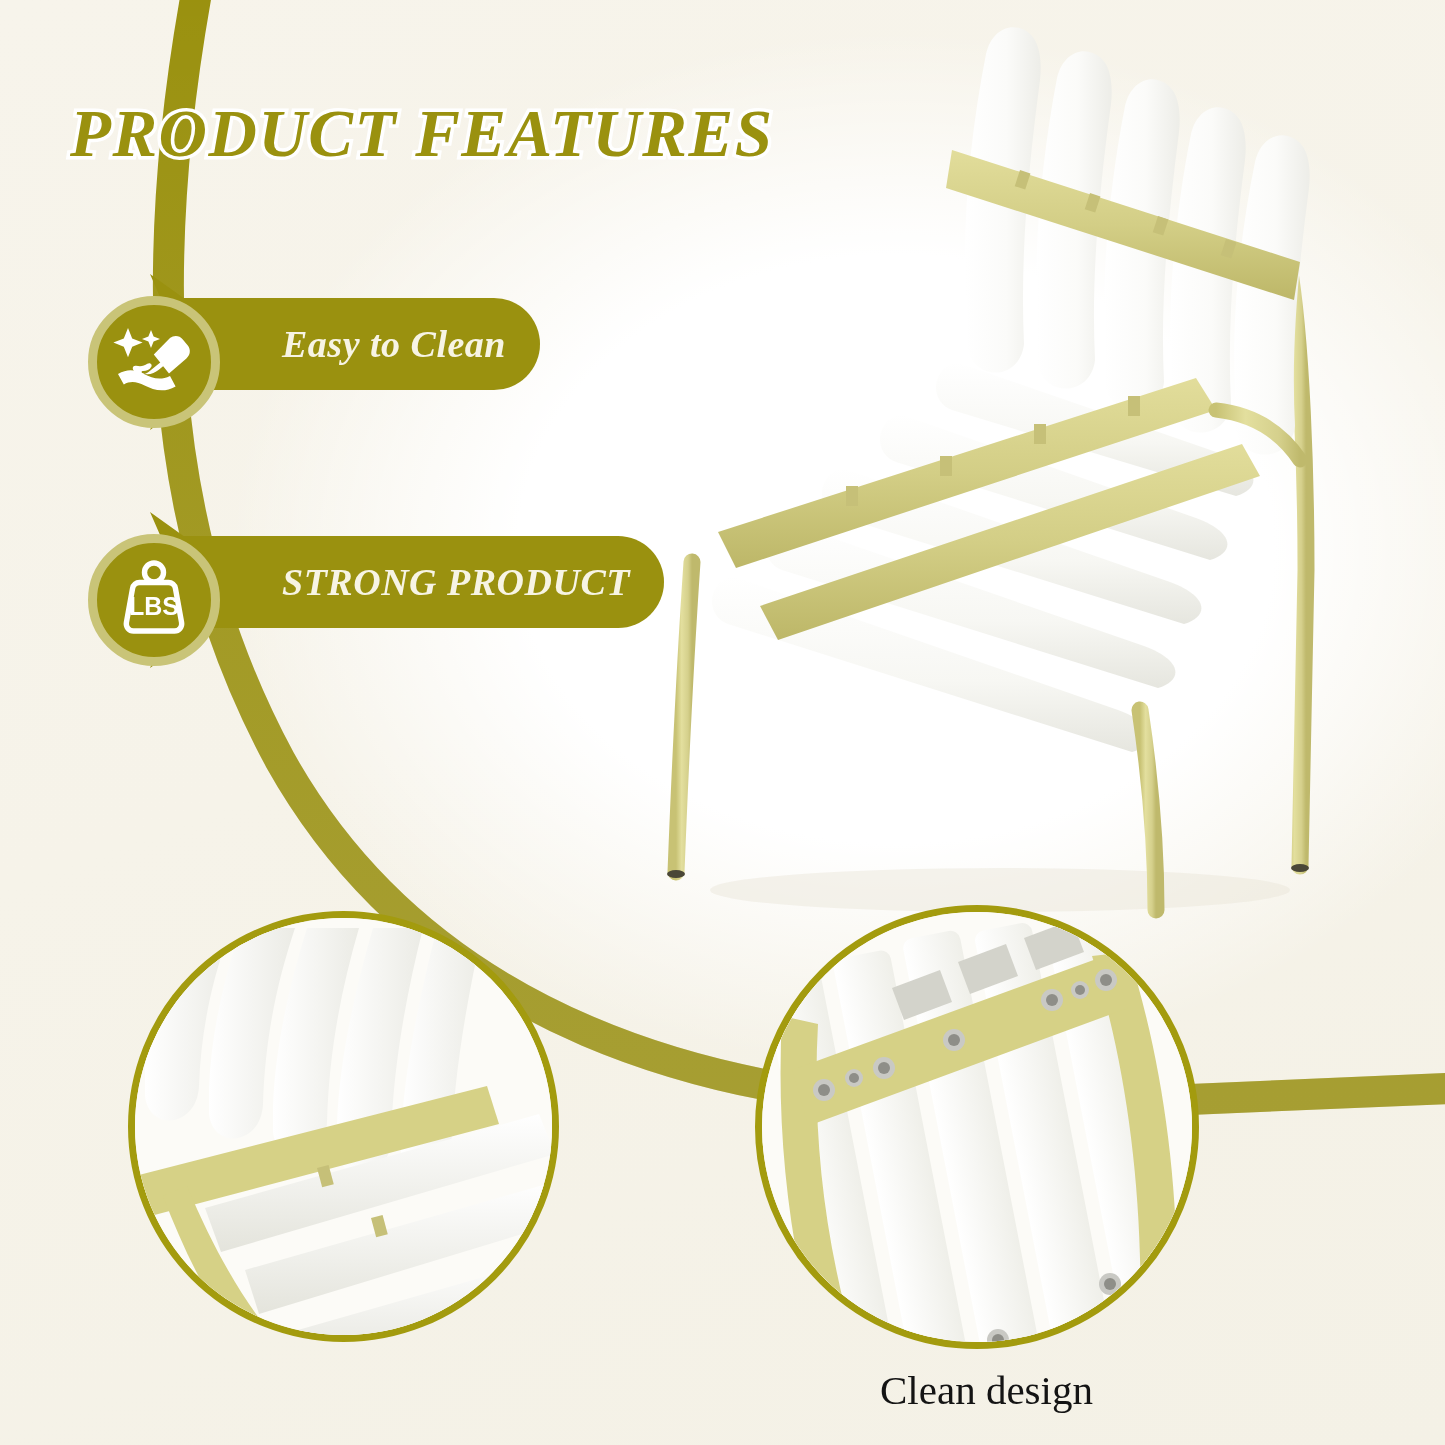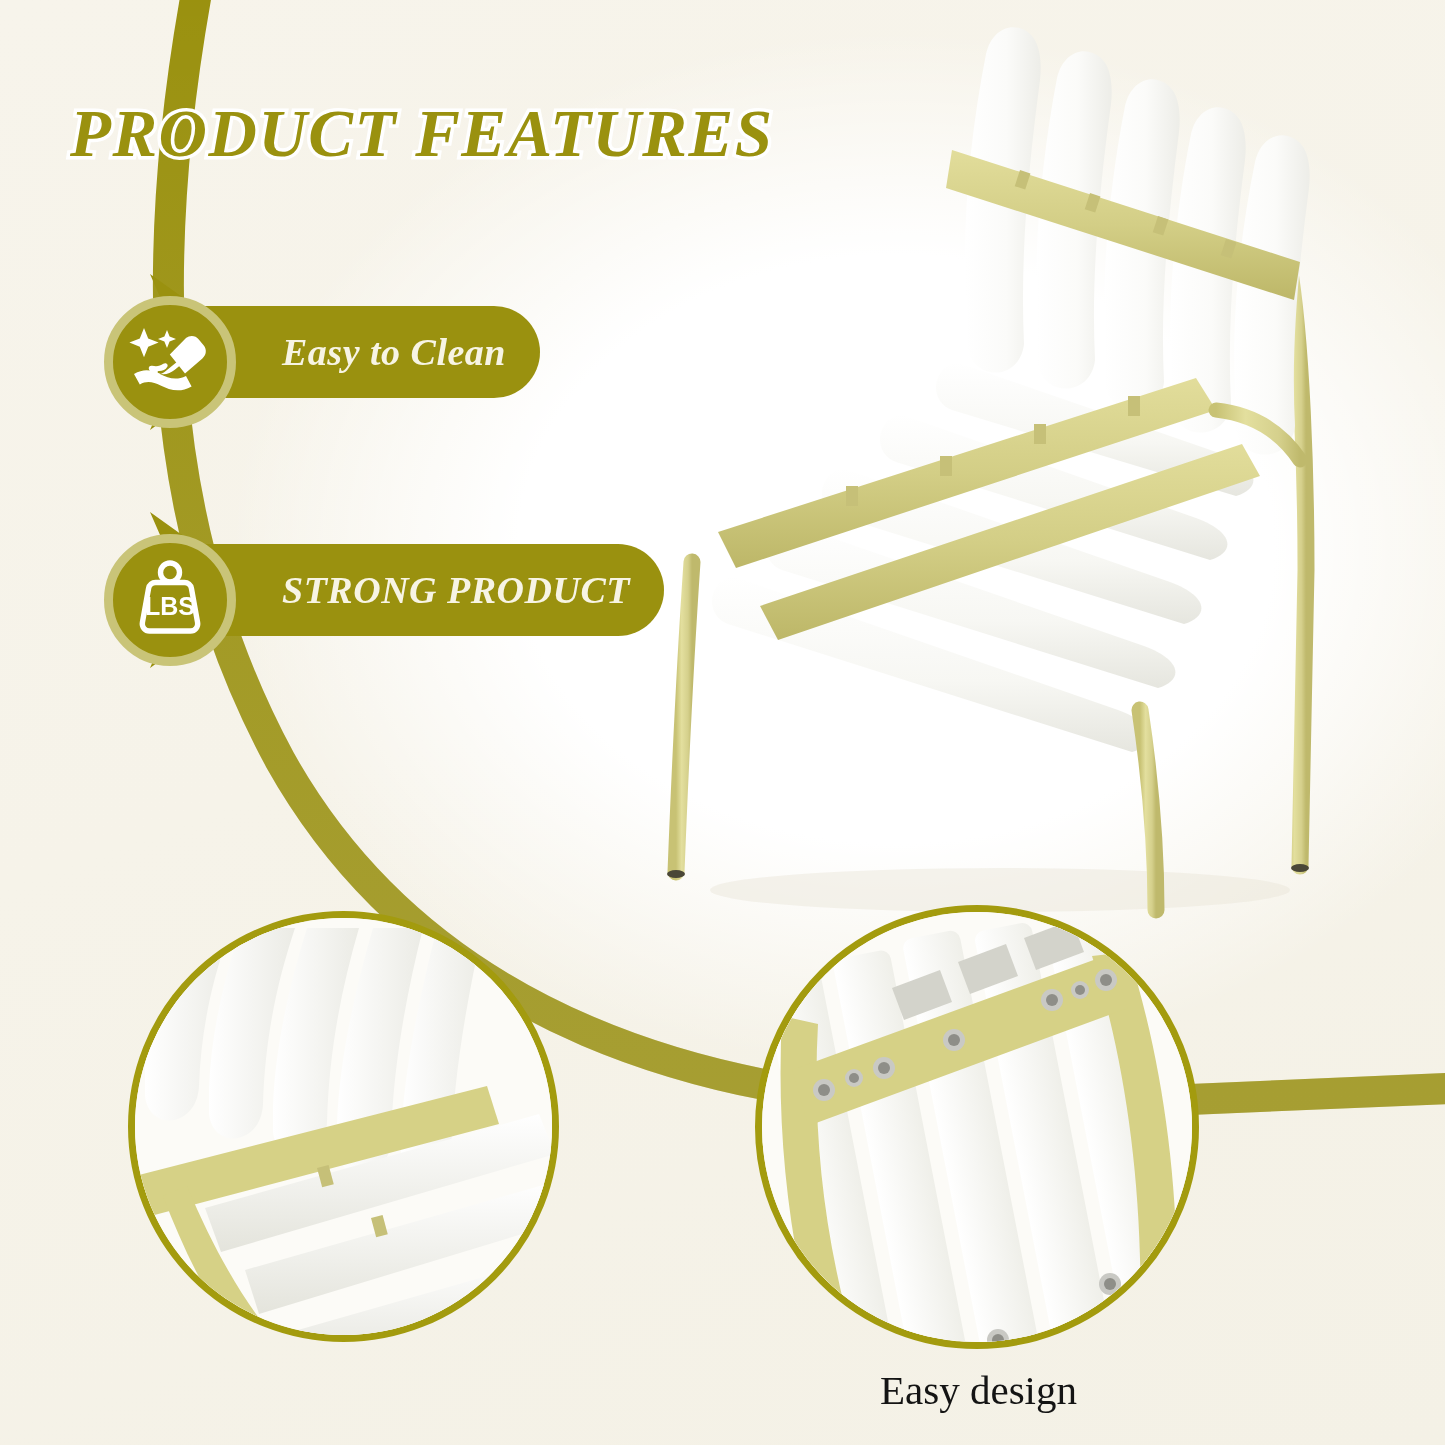--- a/index.html
+++ b/index.html
@@ -26,37 +26,37 @@
     color:#9A910F;
     white-space:nowrap;
     -webkit-text-stroke:7px #FFFFFF;
     paint-order:stroke fill;
     z-index:6;
   }
 
   
   .badge{position:absolute;z-index:5;height:112px;}
   .badge .pill{
-    position:absolute;left:74px;top:10px;height:92px;
+    position:absolute;left:74px;top:2px;height:92px;
     background:#9A910F;border-radius:0 46px 46px 0;
     display:flex;align-items:center;
     padding-left:120px;padding-right:34px;
     box-sizing:border-box;
   }
   .badge .pill .txt{
     color:#F7F4E4;font-size:38px;font-style:italic;font-weight:bold;
     white-space:nowrap;letter-spacing:.5px;
   }
   .badge .tail{
     position:absolute;left:62px;top:-22px;width:74px;height:156px;
     background:#9A910F;
     clip-path:polygon(0 0,100% 34%,100% 66%,0 100%,46% 50%);
   }
   .badge .circ{
-    position:absolute;left:16px;top:0;width:132px;height:132px;border-radius:50%;
+    position:absolute;left:0;top:0;width:132px;height:132px;border-radius:50%;
     background:#9A910F;border:9px solid #C9C478;box-sizing:border-box;
     display:flex;align-items:center;justify-content:center;
     z-index:2;
   }
   #badge-clean{left:88px;top:296px;}
   #badge-bearing{left:88px;top:534px;}
 
   
   .chairwrap{position:absolute;z-index:3;}
   #chair-main{left:600px;top:10px;width:790px;height:910px;}
@@ -314,15 +314,15 @@
       <g fill="#D3D3CB">
         <path d="M130,76 l48,-18 12,32 -48,18 Z"></path>
         <path d="M196,50 l48,-18 12,32 -48,18 Z"></path>
         <path d="M262,26 l48,-18 12,32 -48,18 Z"></path>
       </g>
 
       <path d="M96,444 L380,418 L384,444 L96,444 Z" fill="#D6D186"></path>
     </svg>
   </div>
 
-  <div class="caption" id="cap-right">Easy design</div>
+  <div class="caption" id="cap-right">Clean design</div>
 
 </div>
 
 </body></html>

